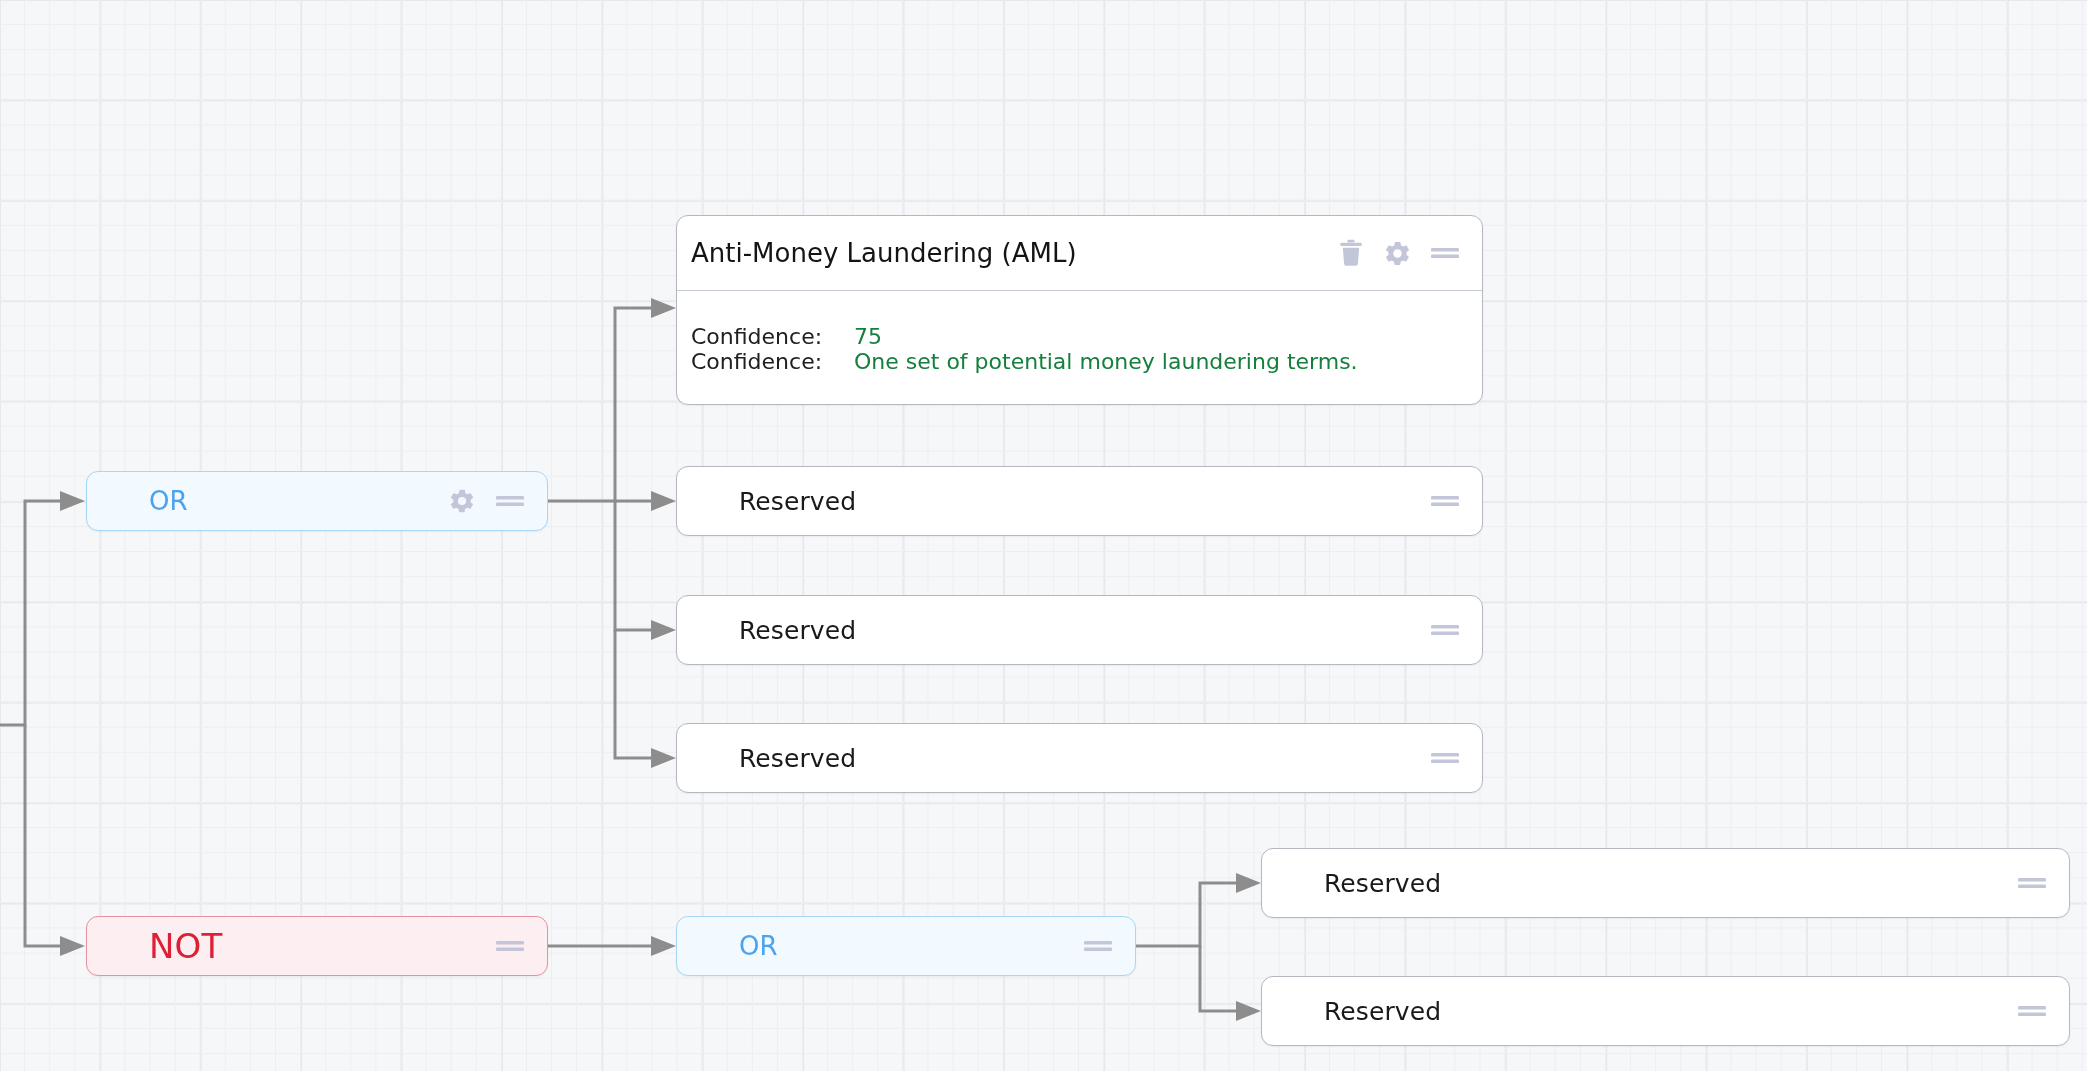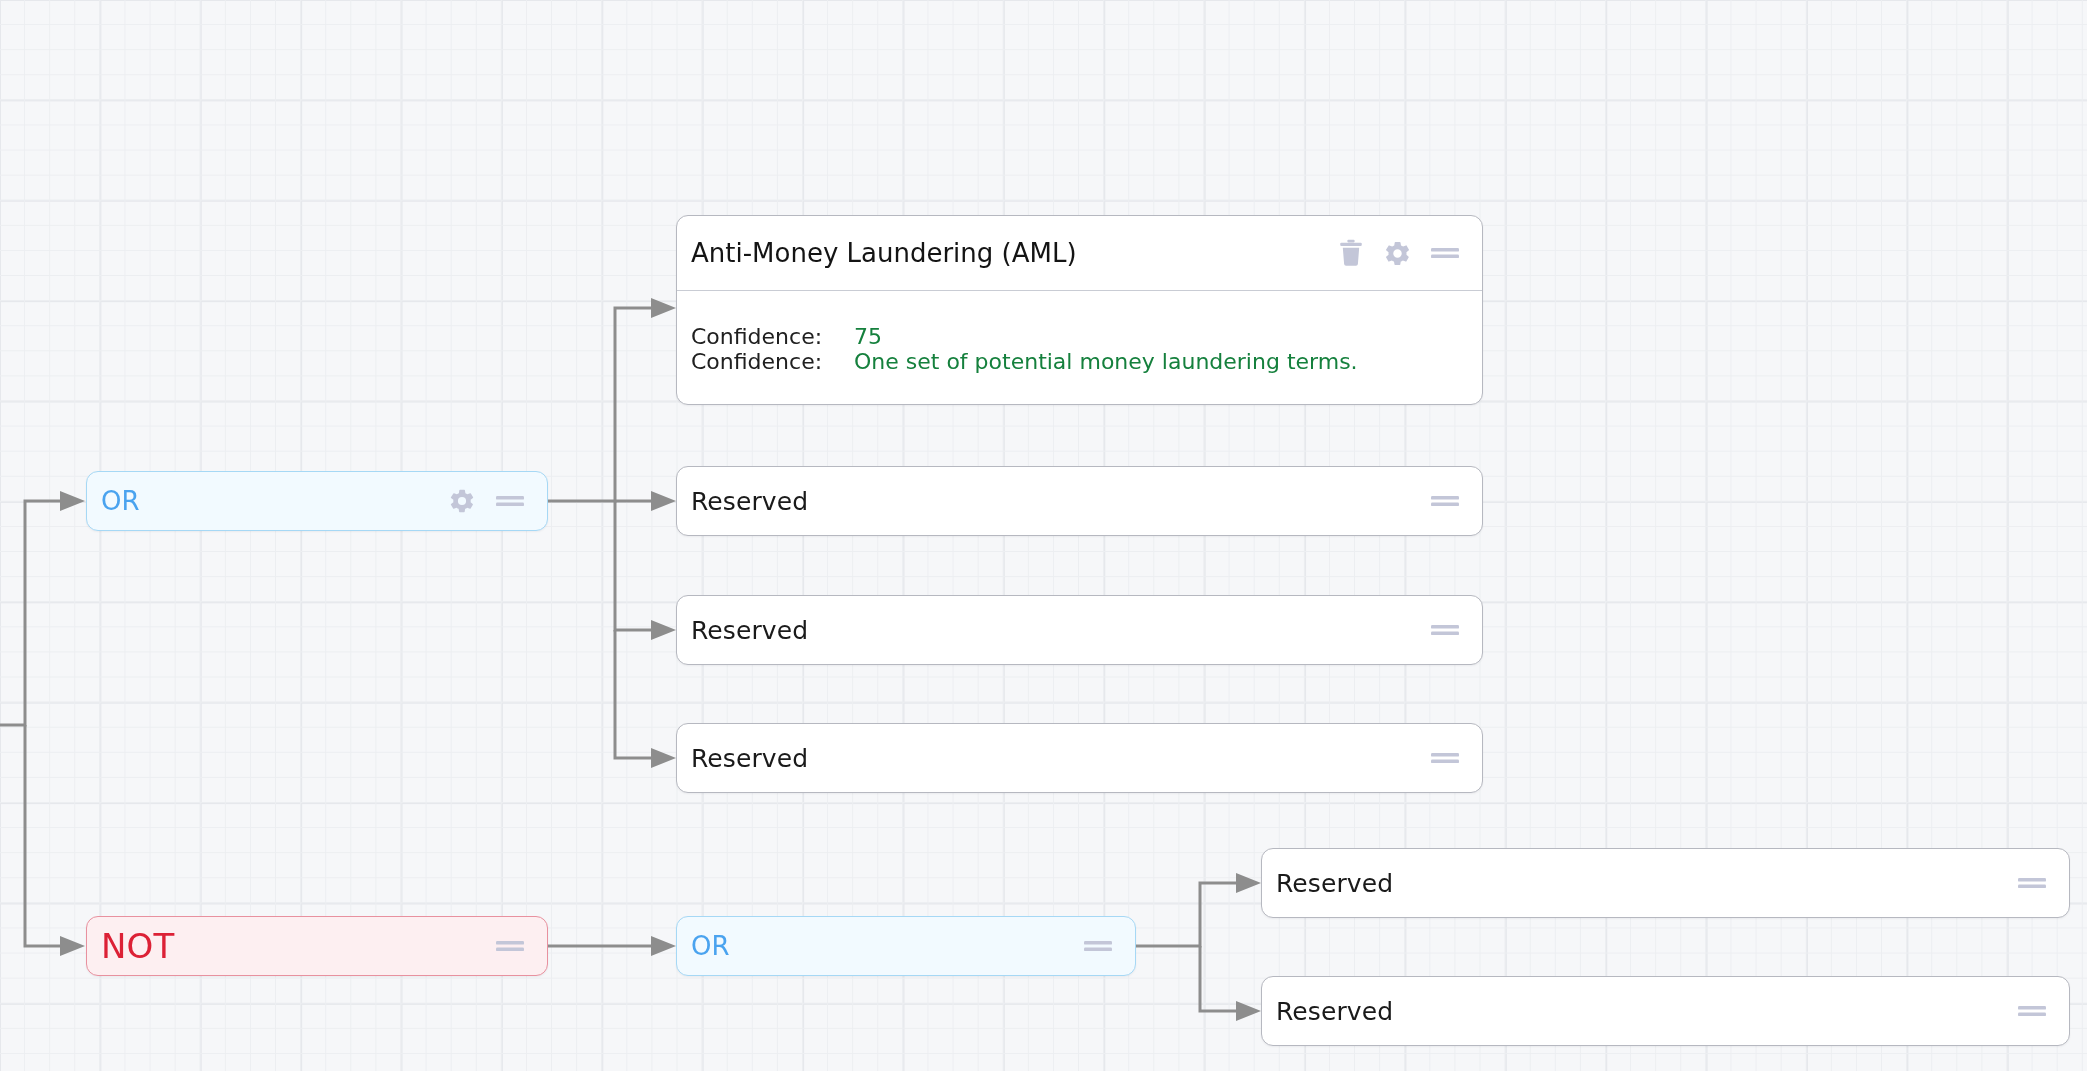--- a/index.html
+++ b/index.html
@@ -73,20 +73,21 @@
     flex-direction: row;
     align-items: center;
     padding: 0 22px 0 14px;
   }
   .node-label {
     font-size: 25px;
     color: #1a1a1a;
     letter-spacing: 0.1px;
     white-space: nowrap;
     flex: 0 0 auto;
+    margin-left: 48px;
   }
   .node-spacer { flex: 1 1 auto; }
 
   .node-actions {
     display: flex;
     align-items: center;
     gap: 18px;
     flex: 0 0 auto;
   }
 

